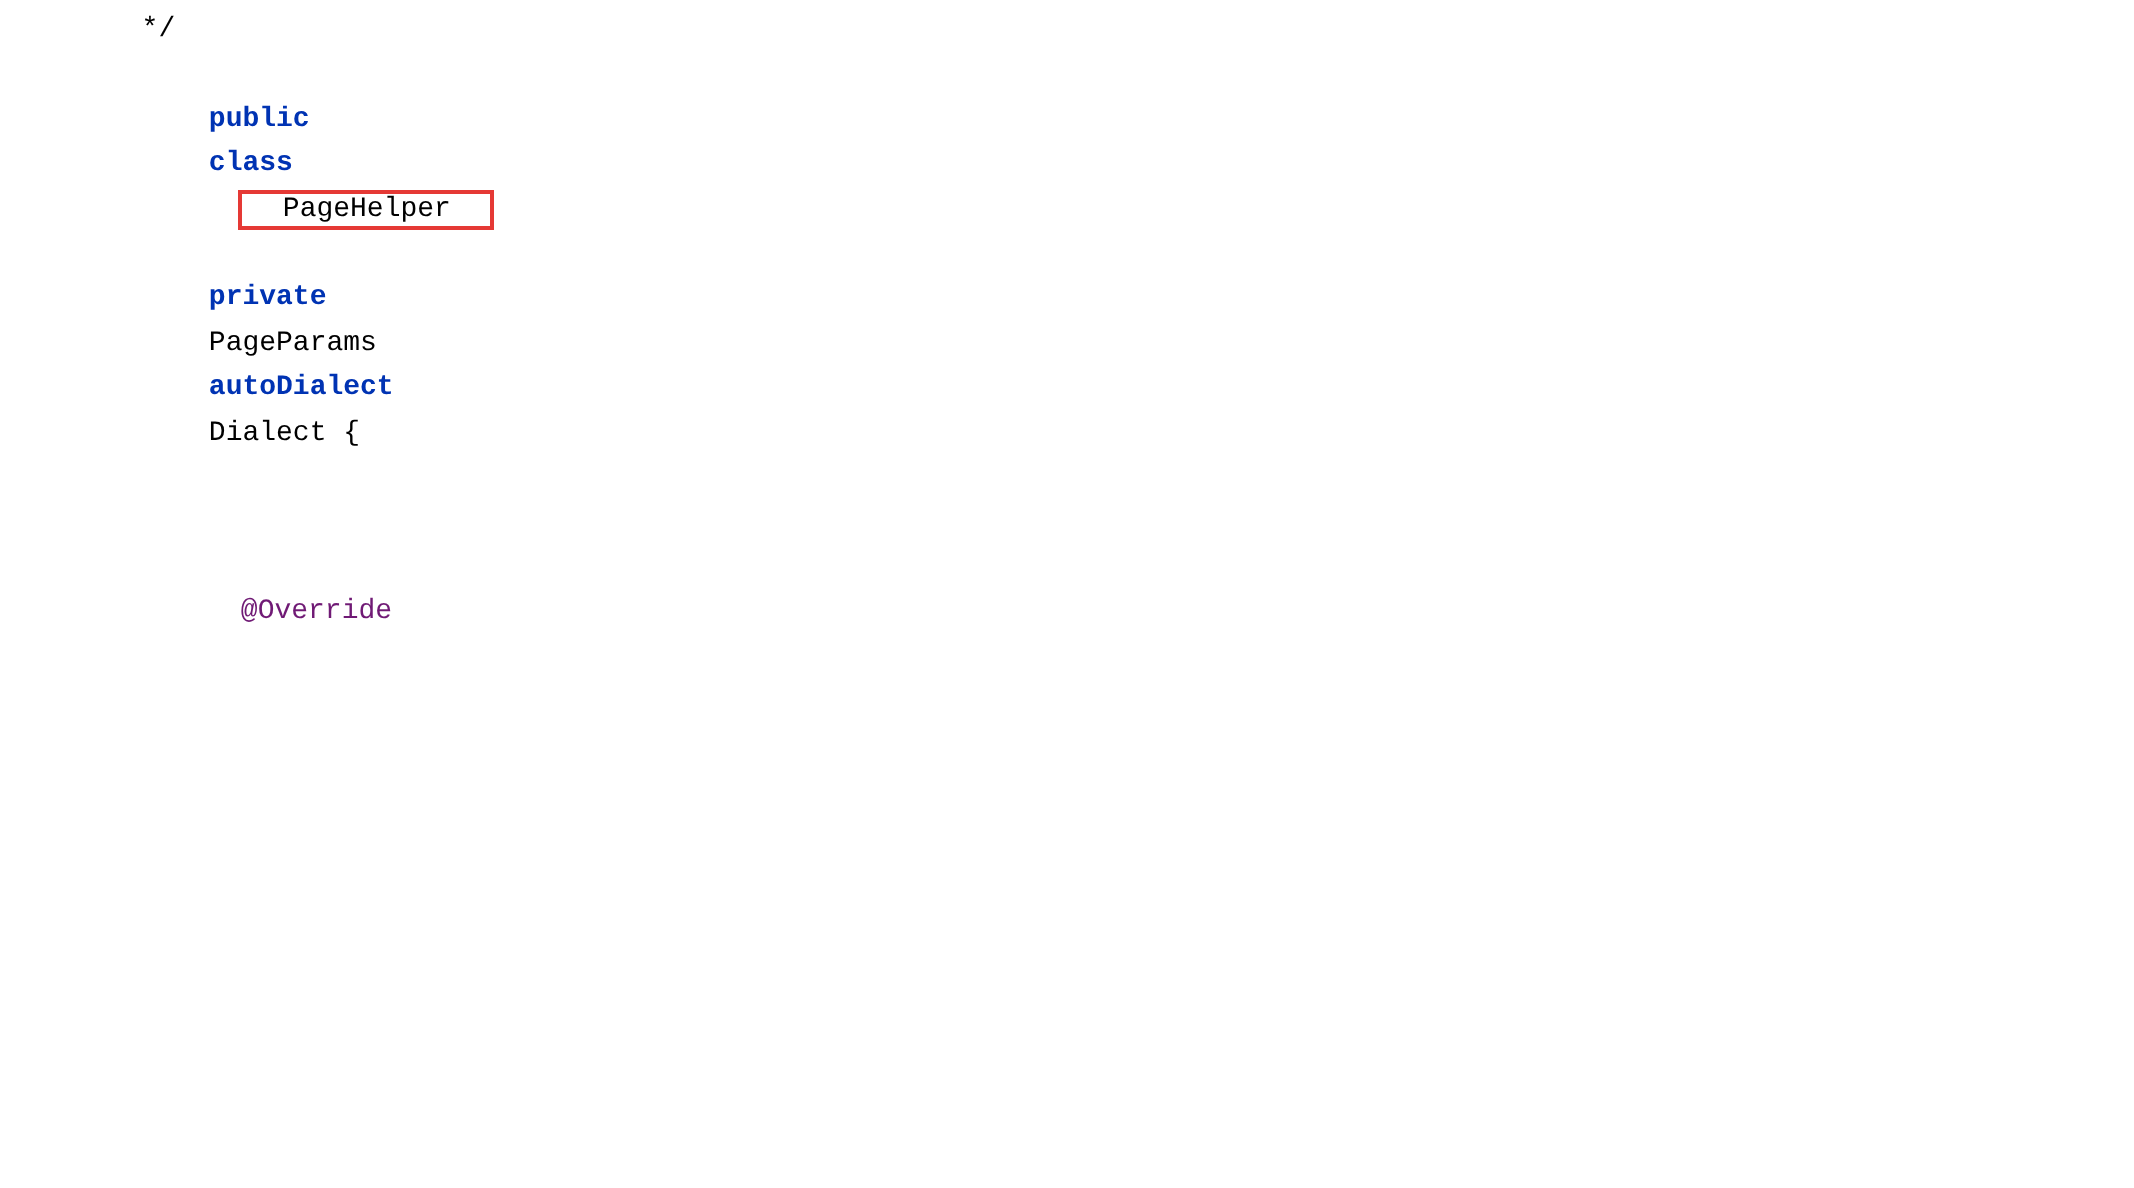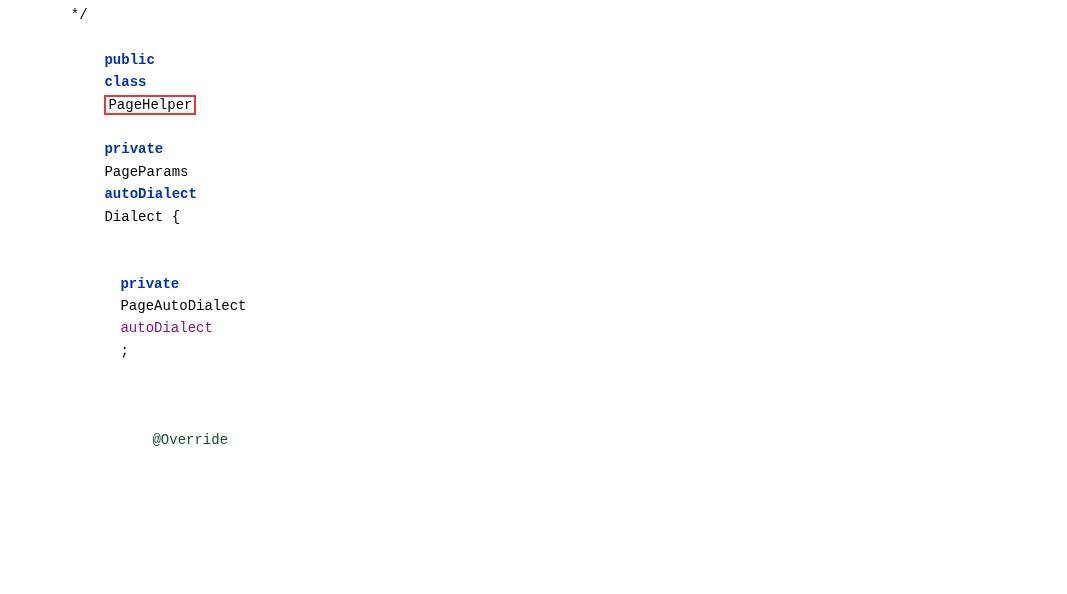--- a/index.html
+++ b/index.html
@@ -47,21 +47,21 @@
     }
 
     .line-content {
       flex: 1;
       white-space: pre;
       padding-left: 4px;
     }
 
     
     .kw { color: #0033b3; font-weight: bold; }                           
-    .annotation { color: #14532d; margin-left: 32px; }
+    .annotation { color: #701a75; }
     .variable { color: #871094; }   
     .plain { color: #000000; }
 
     .indent1 { padding-left: 20px; }
   </style>
 </head>
 <body>
 
 <div class="code-container">
 
@@ -72,41 +72,30 @@
     <div class="line-content plain">&nbsp;&nbsp;*/</div>
   </div>
 
   <div class="code-line">
     <div class="line-gutter">
       <span class="gutter-icon"></span>
     </div>
     <div class="line-content">
       <span class="kw">public </span>
       <span class="kw">class </span>
-      <span style="border: 2px solid #e53935; padding: 0 2px; color: #000;">PageHelper</span>
+      <span style="border: 2px solid #e53935; padding: 0 20px; color: #000; margin-left: 15px;">PageHelper</span>
       <span class="plain"> </span>
       <span class="kw">private </span>
       <span class="plain">PageParams </span>
       <span class="kw">autoDialect </span>
       <span class="plain">Dialect {</span>
     </div>
   </div>
 
 
-  <div class="code-line">
-    <div class="line-gutter">
-      <span class="gutter-icon"></span>
-    </div>
-    <div class="line-content indent1">
-      <span class="kw">private </span>
-      <span class="plain">PageAutoDialect </span>
-      <span class="variable">autoDialect</span>
-      <span class="plain">;</span>
-    </div>
-  </div>
 
   <div class="code-line">
     <div class="line-gutter"></div>
     <div class="line-content">&nbsp;</div>
   </div>
 
   <div class="code-line">
     <div class="line-gutter">
       <span class="gutter-icon"></span>
     </div>

